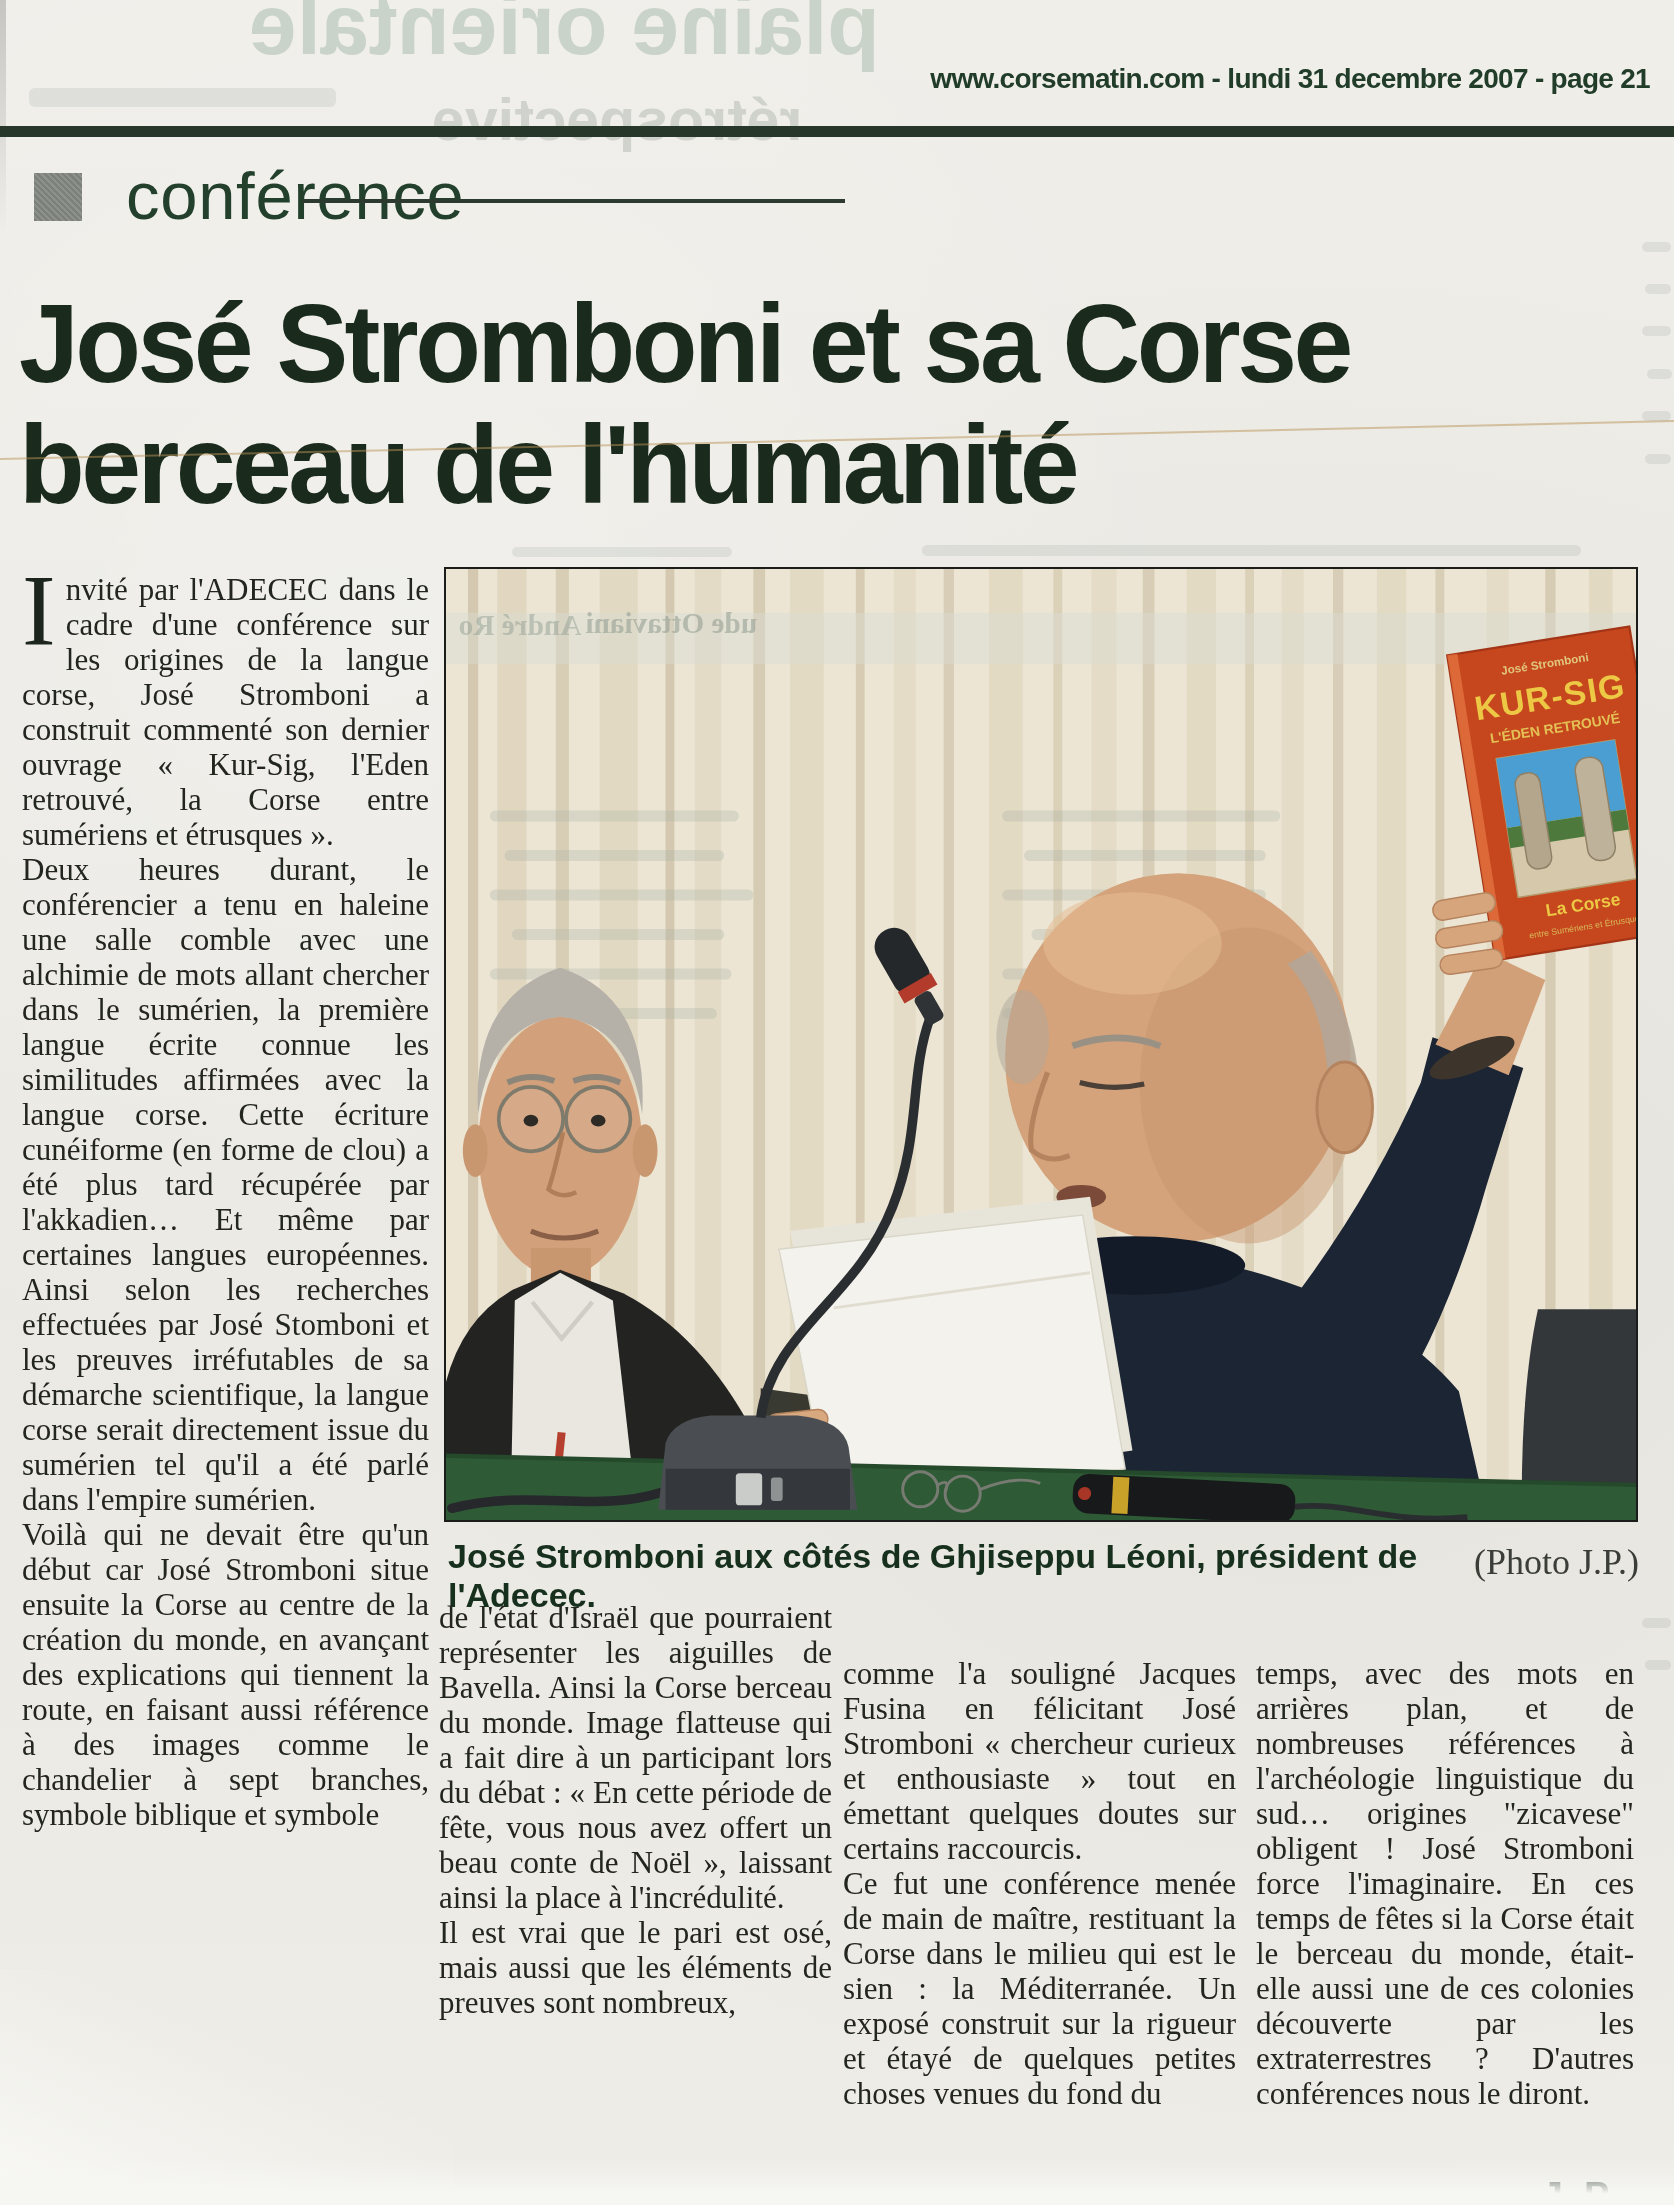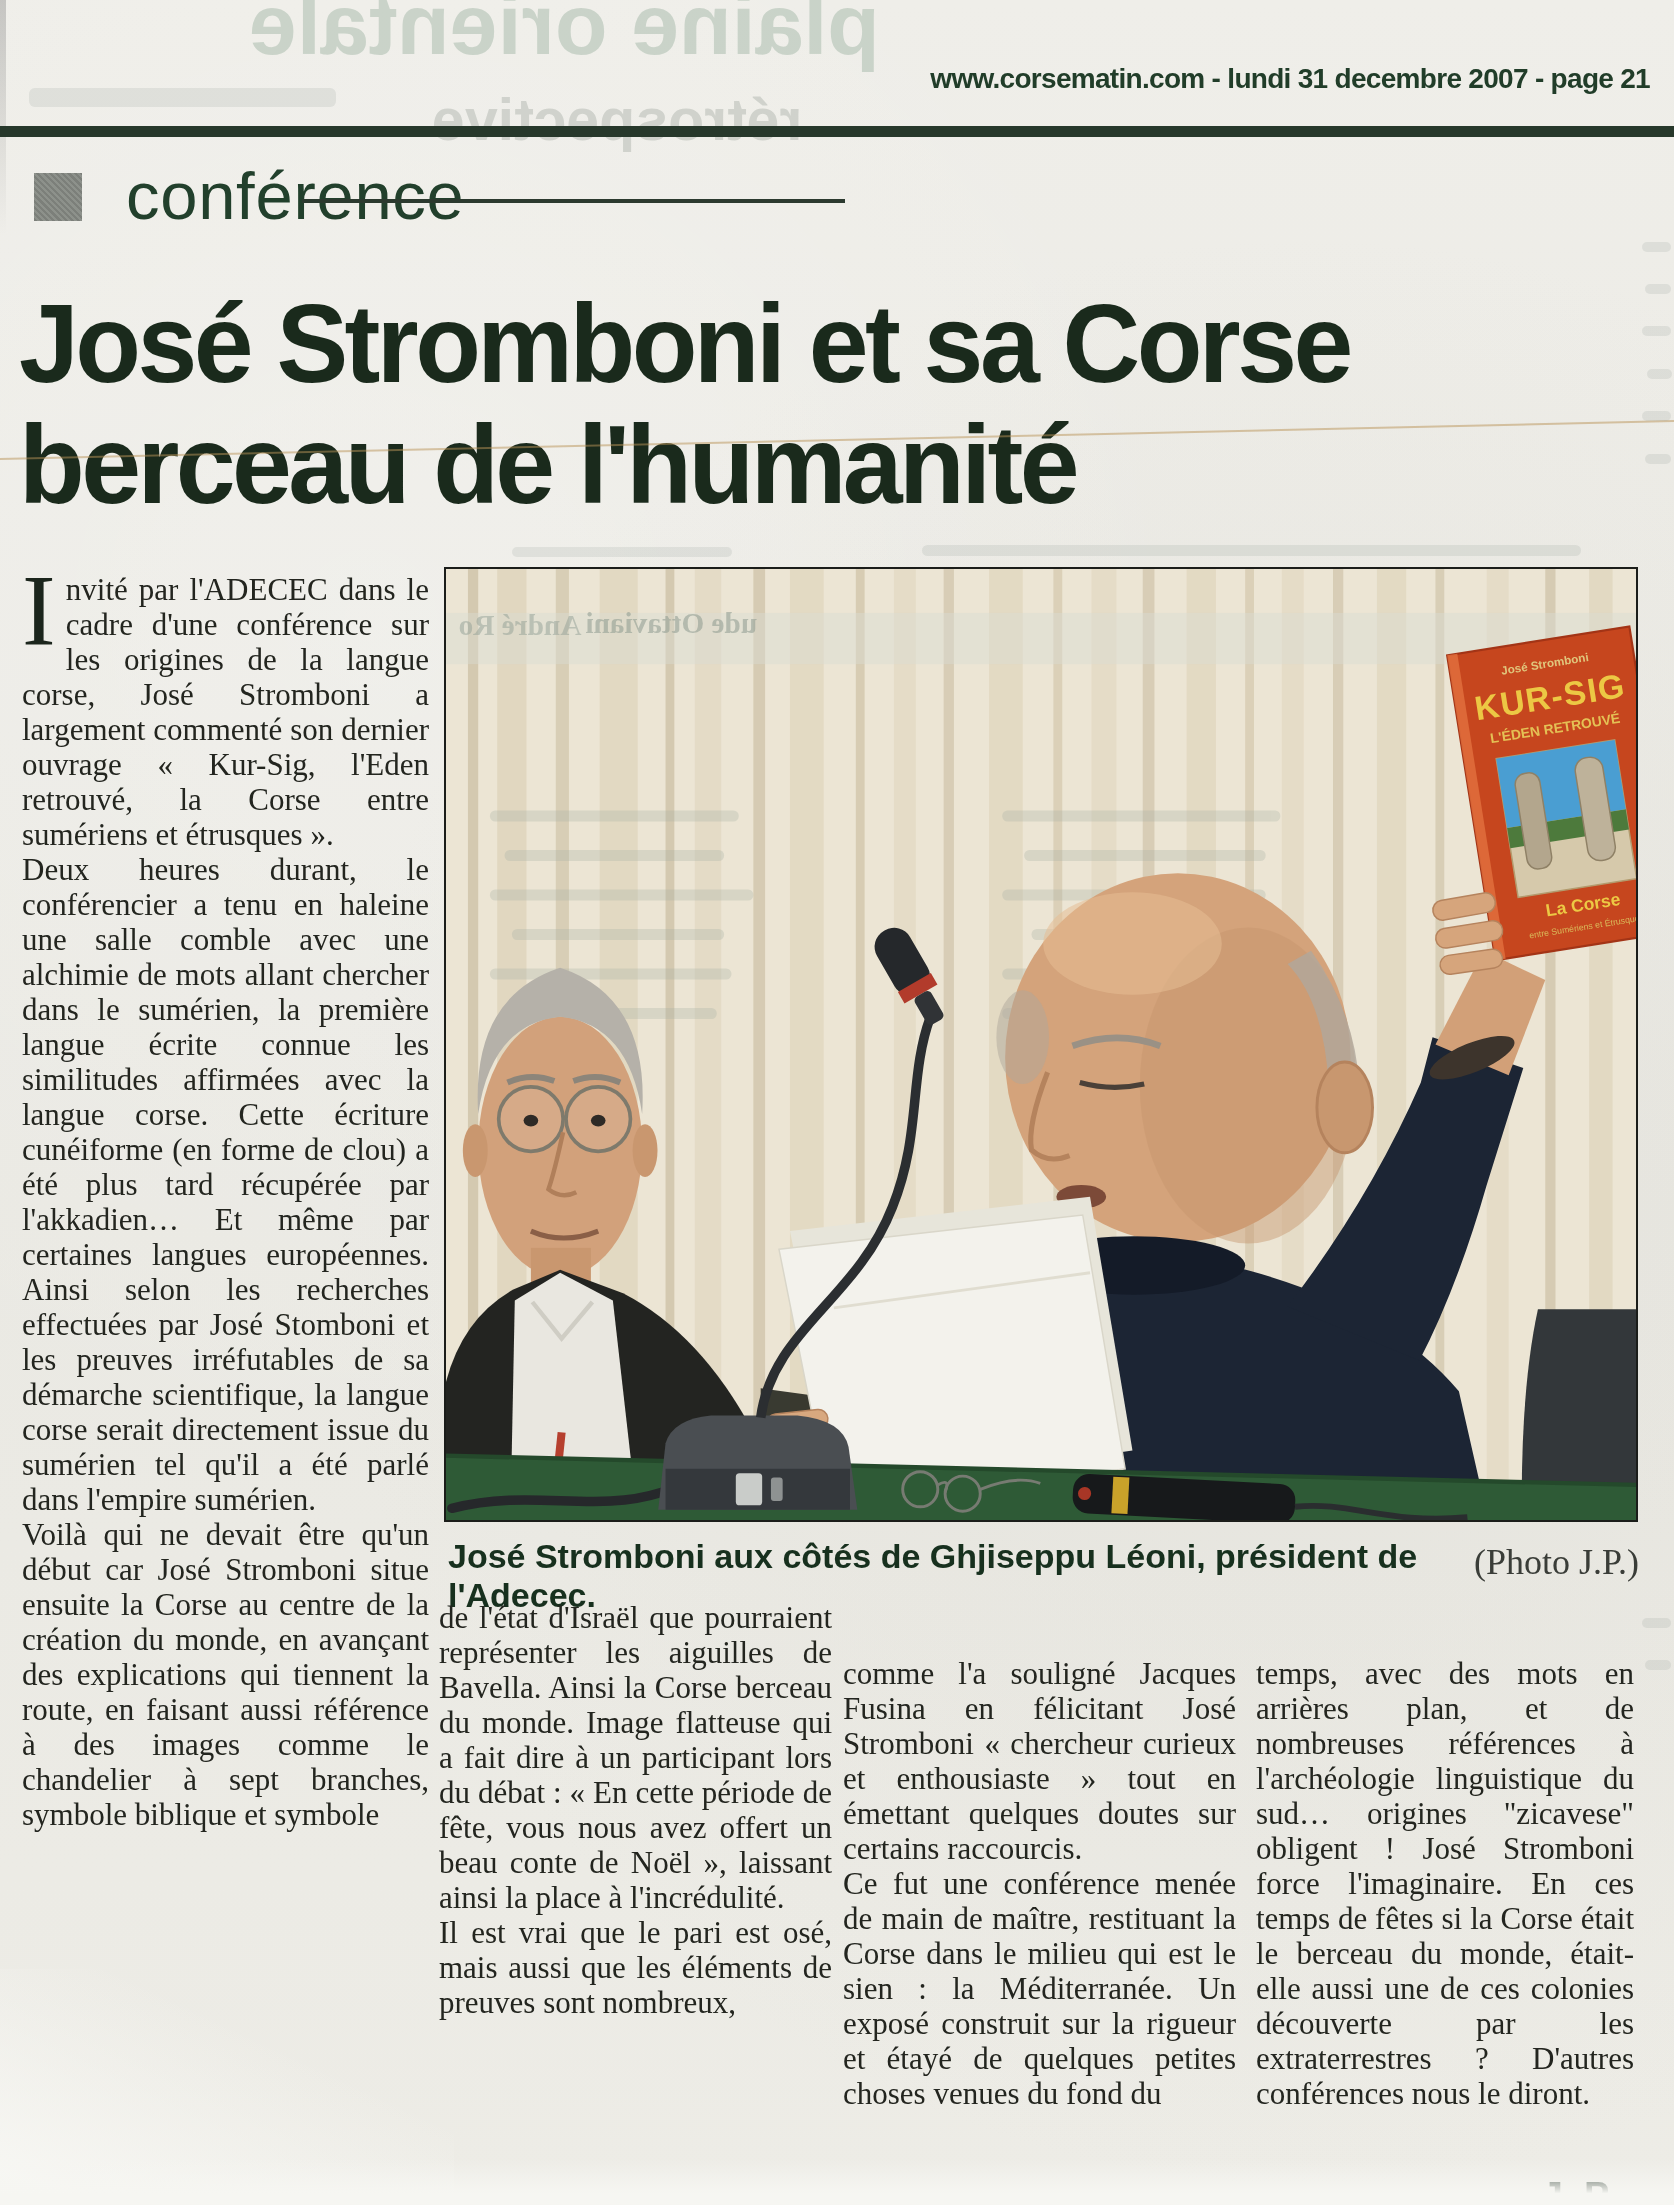--- a/index.html
+++ b/index.html
@@ -93,21 +93,21 @@
 
   <div class="abs section-bullet"></div>
   <div class="abs section-label">conférence</div>
   <div class="abs section-rule"></div>
 
   <div class="abs headline hl1">José Stromboni et sa Corse</div>
   <div class="abs headline hl2">berceau de l'humanité</div>
   <div class="abs crease"></div>
 
   <div class="abs col col1">
-    <p><span class="dropcap">I</span><span>nvité par l'ADECEC dans le cadre d'une conférence sur les origines de la langue corse, José Stromboni a largement commenté son dernier ouvrage « Kur-Sig, l'Eden retrouvé, la Corse entre sumériens et étrusques ».</span></p>
+    <p><span class="dropcap">I</span><span>nvité par l'ADECEC dans le cadre d'une conférence sur les origines de la langue corse, José Stromboni a construit commenté son dernier ouvrage « Kur-Sig, l'Eden retrouvé, la Corse entre sumériens et étrusques ».</span></p>
     <p><span>Deux heures durant, le conférencier a tenu en haleine une salle comble avec une alchimie de mots allant chercher dans le sumérien, la première langue écrite connue les similitudes affirmées avec la langue corse. Cette écriture cunéiforme (en forme de clou) a été plus tard récupérée par l'akkadien… Et même par certaines langues européennes. Ainsi selon les recherches effectuées par José Stomboni et les preuves irréfutables de sa démarche scientifique, la langue corse serait directement issue du sumérien tel qu'il a été parlé dans l'empire sumérien.</span></p>
     <p><span>Voilà qui ne devait être qu'un début car José Stromboni situe ensuite la Corse au centre de la création du monde, en avançant des explications qui tiennent la route, en faisant aussi référence à des images comme le chandelier à sept branches, symbole biblique et symbole</span></p>
   </div>
 
   <div class="abs photo">
     <svg width="1190" height="951" viewBox="0 0 1626 1300" preserveAspectRatio="none">
 
       <g>
         <rect x="0" y="0" width="1626" height="1300" fill="#ece5d4"></rect>
         <rect x="70" y="0" width="40" height="1300" fill="#ddd2b8" opacity=".7"></rect>

